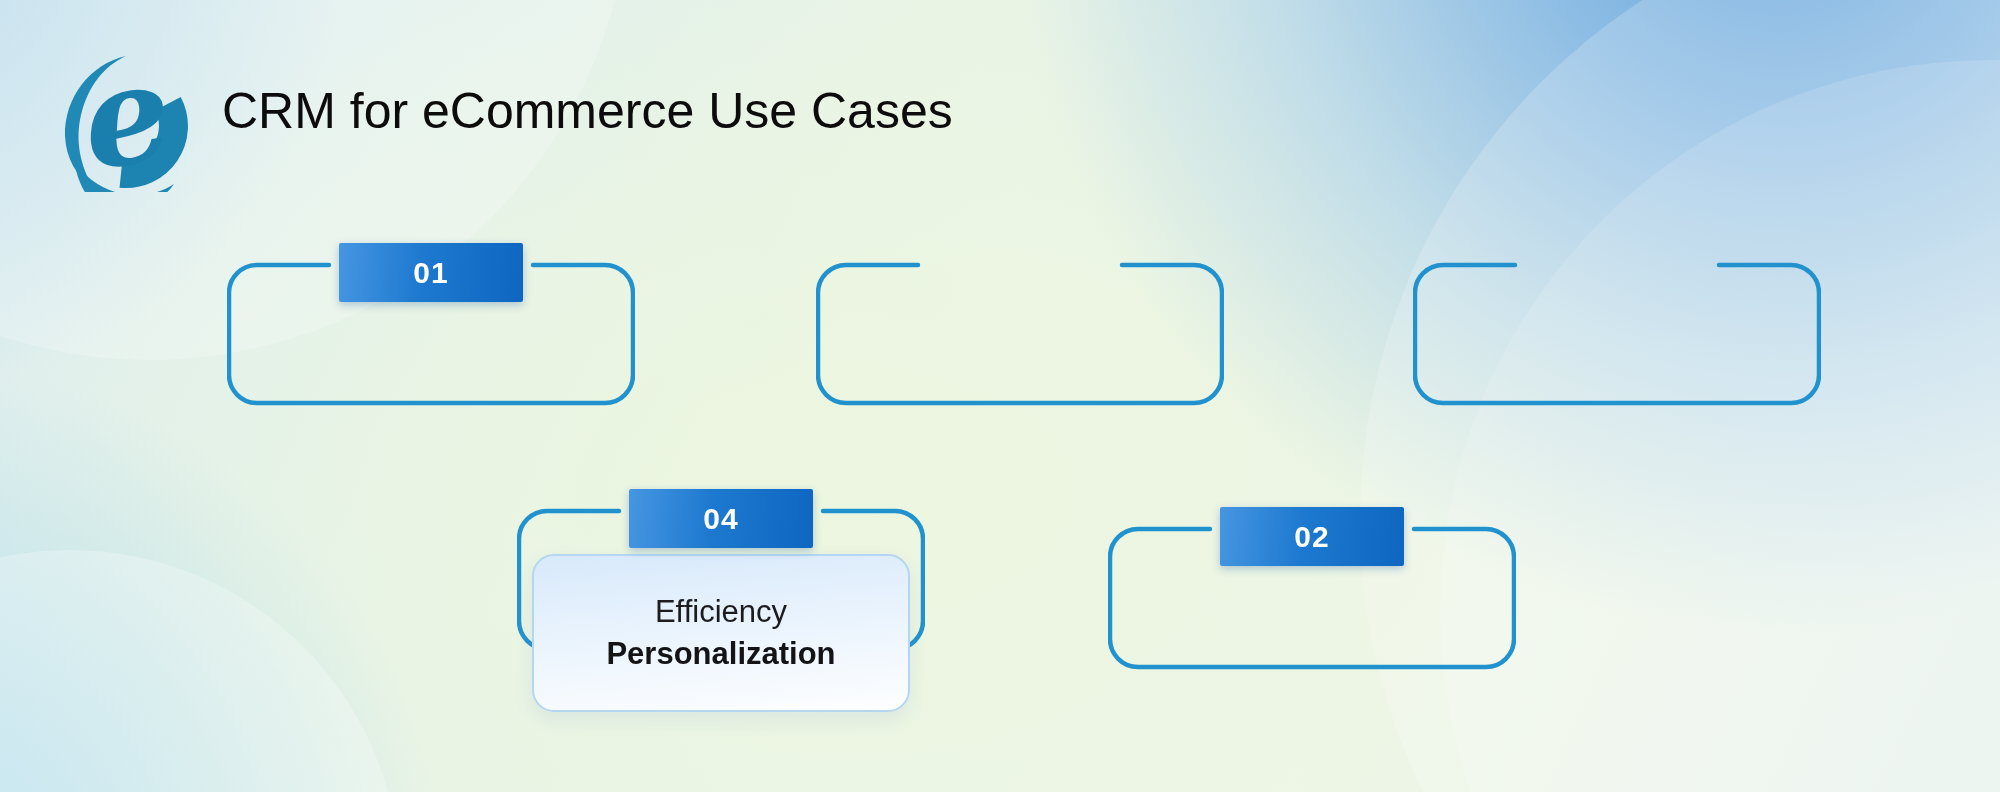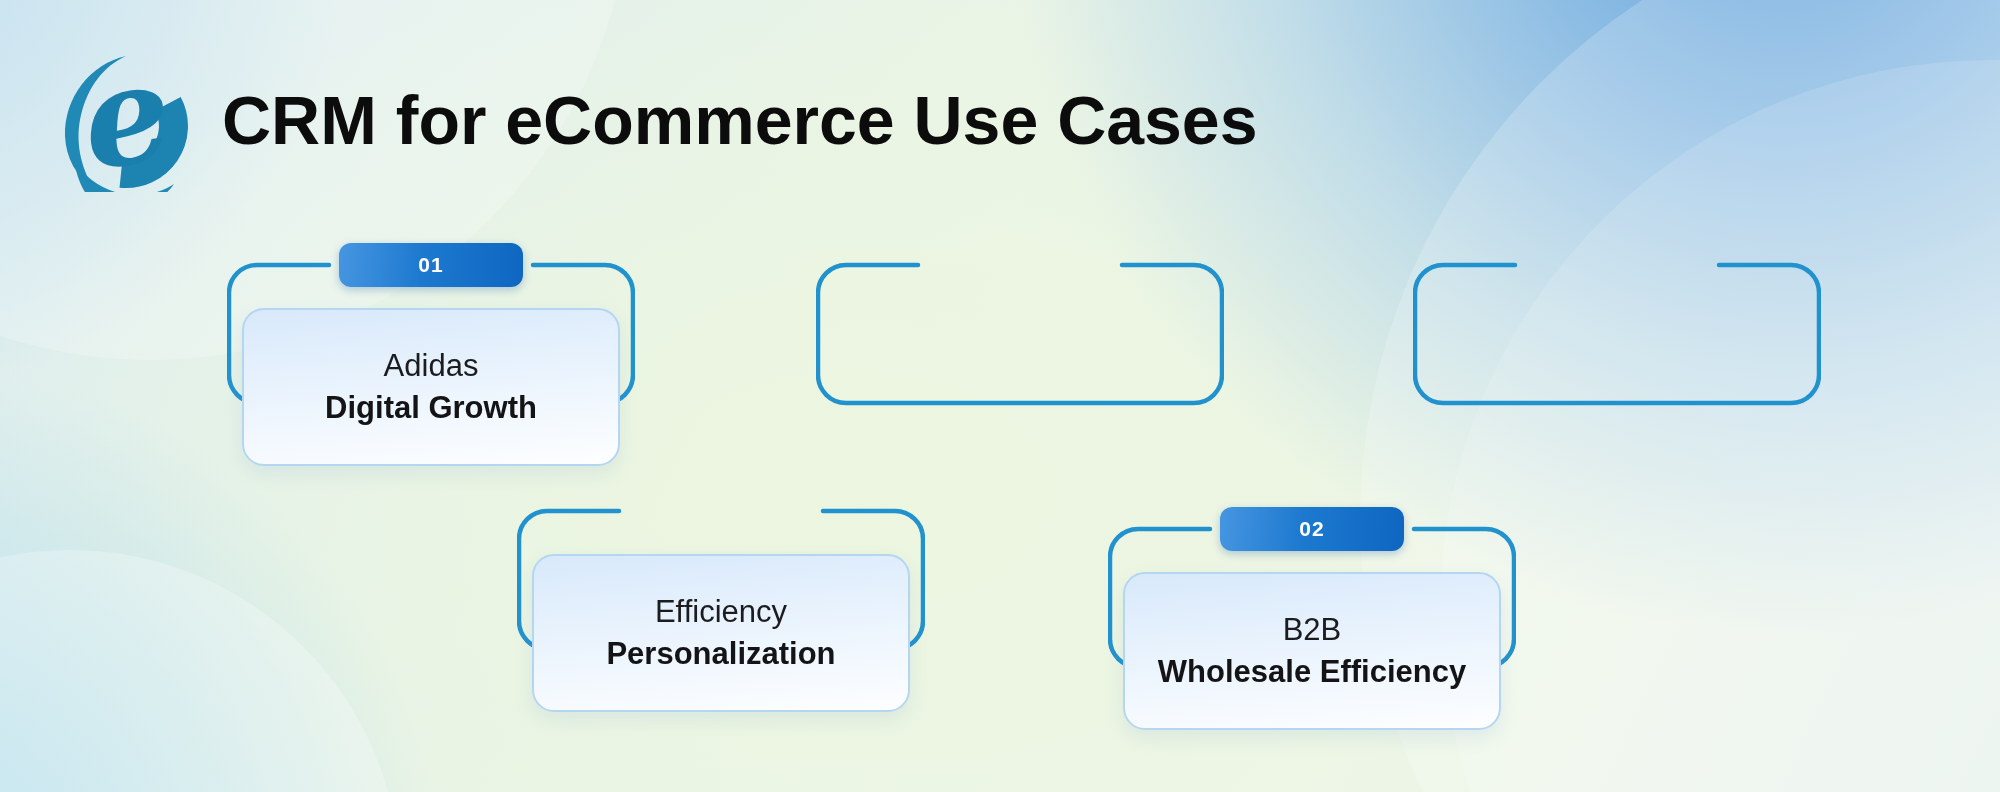--- a/index.html
+++ b/index.html
@@ -16,21 +16,21 @@
   .circ{position:absolute;border-radius:50%;pointer-events:none;}
   .circ.a{left:-330px;top:-600px;width:960px;height:960px;background:rgba(255,255,255,0.22);}
   .circ.b{left:1360px;top:-100px;width:1240px;height:1240px;background:rgba(255,255,255,0.20);}
   .circ.c{left:-260px;top:550px;width:660px;height:660px;background:rgba(255,255,255,0.26);}
   .circ.d{left:1440px;top:60px;width:1100px;height:1100px;background:rgba(255,255,255,0.14);}
 
   .logo{position:absolute;left:54px;top:52px;width:140px;height:140px;}
 
   .title{
     position:absolute;left:222px;top:86px;
-    font-size:68px;line-height:1.0;font-weight:700;color:#0c0c0c;letter-spacing:0;
+    font-size:50px;line-height:1.0;font-weight:400;color:#0c0c0c;letter-spacing:0;
     white-space:nowrap;
   }
 
   .case{position:absolute;width:408px;height:223px;}
   .c1{left:227px;top:243px;}
   .c2{left:816px;top:243px;}
   .c3{left:1413px;top:243px;}
   .c4{left:517px;top:489px;}
   .c5{left:1108px;top:507px;}
 
@@ -41,23 +41,23 @@
     border-radius:22px;border:2px solid #b5d6f1;
     background:linear-gradient(175deg,#d8e9fb 0%,#e9f3fd 45%,#fdfeff 100%);
     box-shadow:0 8px 18px rgba(110,155,205,0.14);
     display:flex;flex-direction:column;align-items:center;justify-content:center;gap:7px;
     z-index:2;
   }
   .company{font-size:31px;line-height:1.1;font-weight:400;color:#1c1c1e;}
   .usecase{font-size:31px;line-height:1.1;font-weight:700;color:#141416;}
 
   .badge{
-    position:absolute;left:112px;top:0;width:184px;height:44px;border-radius:12px;
+    position:absolute;left:112px;top:0;width:184px;height:59px;border-radius:2px;
     background:linear-gradient(95deg,#4696e1 0%,#1d79cf 45%,#0e66c1 100%);
-    color:#ffffff;font-size:21px;font-weight:700;letter-spacing:1px;
+    color:#ffffff;font-size:30px;font-weight:700;letter-spacing:1px;
     display:flex;align-items:center;justify-content:center;
     box-shadow:0 3px 8px rgba(15,80,160,0.28);
     z-index:3;
   }
 </style>
 </head>
 <body>
 
 <div class="canvas">
   <div class="circ a"></div>
@@ -71,24 +71,20 @@
     <path d="M20,108 C40,142 86,154 120,132 C104,156 64,166 40,150 C30,143 23,127 20,108 Z" fill="#2089b6"></path>
     <text x="30" y="112" font-size="136" font-style="italic" font-weight="bold" font-family="DejaVu Serif, serif" fill="#1b7fae" transform="rotate(-8 70 70)">e</text>
   </svg>
 
   <div class="title">CRM for eCommerce Use Cases</div>
 
   <div class="case c1">
     <svg class="bracket" viewBox="0 0 408 164" aria-hidden="true">
       <path d="M306,22 L378,22 A28,28 0 0 1 406,50 L406,132 A28,28 0 0 1 378,160 L30,160 A28,28 0 0 1 2,132 L2,50 A28,28 0 0 1 30,22 L102,22" fill="none" stroke="#2292ce" stroke-width="4.5" stroke-linecap="round"></path>
     </svg>
-    <div class="card-box">
-      <div class="company">Adidas</div>
-      <div class="usecase">Digital Growth</div>
-    </div>
     <div class="badge">01</div>
   </div>
 
   <div class="case c2">
     <svg class="bracket" viewBox="0 0 408 164" aria-hidden="true">
       <path d="M306,22 L378,22 A28,28 0 0 1 406,50 L406,132 A28,28 0 0 1 378,160 L30,160 A28,28 0 0 1 2,132 L2,50 A28,28 0 0 1 30,22 L102,22" fill="none" stroke="#2292ce" stroke-width="4.5" stroke-linecap="round"></path>
     </svg>
   </div>
 
   <div class="case c3">
@@ -98,25 +94,22 @@
   </div>
 
   <div class="case c4">
     <svg class="bracket" viewBox="0 0 408 164" aria-hidden="true">
       <path d="M306,22 L378,22 A28,28 0 0 1 406,50 L406,132 A28,28 0 0 1 378,160 L30,160 A28,28 0 0 1 2,132 L2,50 A28,28 0 0 1 30,22 L102,22" fill="none" stroke="#2292ce" stroke-width="4.5" stroke-linecap="round"></path>
     </svg>
     <div class="card-box">
       <div class="company">Efficiency</div>
       <div class="usecase">Personalization</div>
     </div>
+    <div class="badge">04</div>
   </div>
 
   <div class="case c5">
     <svg class="bracket" viewBox="0 0 408 164" aria-hidden="true">
       <path d="M306,22 L378,22 A28,28 0 0 1 406,50 L406,132 A28,28 0 0 1 378,160 L30,160 A28,28 0 0 1 2,132 L2,50 A28,28 0 0 1 30,22 L102,22" fill="none" stroke="#2292ce" stroke-width="4.5" stroke-linecap="round"></path>
     </svg>
-    <div class="card-box">
-      <div class="company">B2B</div>
-      <div class="usecase">Wholesale Efficiency</div>
-    </div>
     <div class="badge">02</div>
   </div>
 </div>
 
 </body></html>

